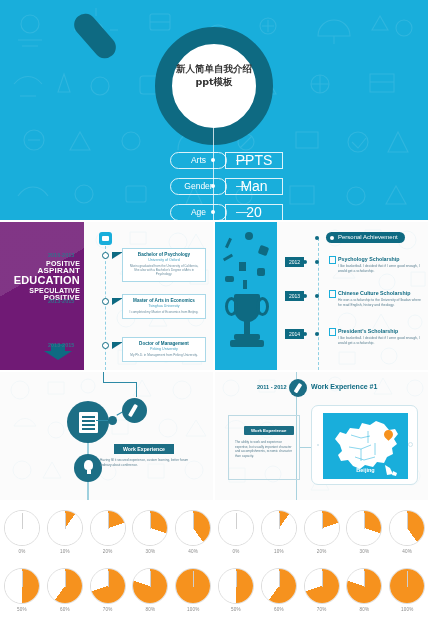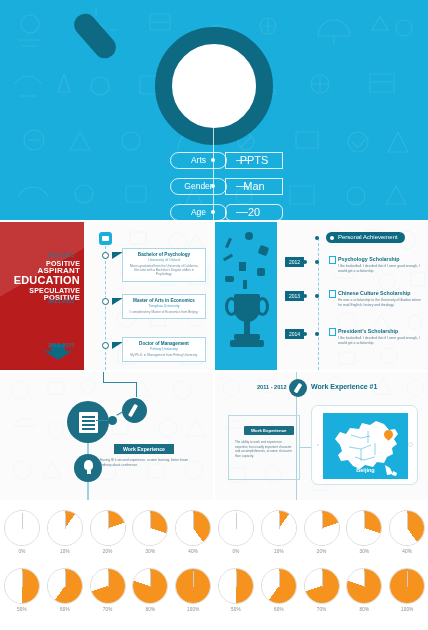--- a/index.html
+++ b/index.html
@@ -31,27 +31,27 @@
   .stem { position:absolute; left:213px; top:125px; width:1px; height:95px;
           background:rgba(255,255,255,.75); }
   .pill {
     position:absolute; width:57px; height:17px; border:1px solid rgba(255,255,255,.85);
     border-radius:9px; color:#fff; font-size:8.5px; line-height:15px; text-align:center;
   }
   .dot-conn { position:absolute; width:4px; height:4px; border-radius:50%; background:#fff; }
   .dash { position:absolute; width:12px; height:1px; background:rgba(255,255,255,.8); }
   .valbox {
     position:absolute; width:58px; height:17px; border:1px solid rgba(255,255,255,.85);
-    color:#fff; font-size:11px; line-height:15px; text-align:center;
+    color:#fff; font-size:14px; line-height:15px; text-align:center;
   }
 
   
   .s2 { position:absolute; left:0; top:222px; width:213px; height:148px; background:#fbfbfb; overflow:hidden; }
   .s2 .doodle { opacity:.35; }
-  .s2-left { position:absolute; left:0; top:0; width:84px; height:148px; background:#b91c1c; }
+  .s2-left { position:absolute; left:0; top:0; width:84px; height:148px; background:#701a75; }
   .s2-left-shade { position:absolute; left:0; top:0; width:84px; height:148px;
                    background:linear-gradient(150deg,rgba(255,255,255,.12) 0 38%,rgba(0,0,0,0) 38%); }
   .wordcloud { position:absolute; right:4px; top:38px; text-align:right; color:#fff; line-height:1.02; }
   .wordcloud div { font-weight:700; letter-spacing:.2px; }
   .w1 { font-size:7px; }
   .w2 { font-size:8px; }
   .w3 { font-size:11px;padding-left:10px; }
   .w4 { font-size:7px; }
   .w5 { font-size:7.5px; }
   .capicon { position:absolute; right:12px; bottom:10px; width:0; height:0;
@@ -217,36 +217,37 @@
         <path d="M186 204l8-18 8 18z"></path>
           <circle cx="244" cy="196" r="8"></circle>
         <path d="M290 186h24v18h-24z"></path>
           <circle cx="356" cy="196" r="9"></circle>
         <path d="M396 186l10 18h-20z"></path>
       </g>
     </svg>
 
     <div class="mag-handle"></div>
     <div class="mag-ring"></div>
+    <div class="mag-title">新人简单自我介绍ppt模板</div>
     <div class="stem"></div>
 
     <div class="pill" style="left:170px; top:152px;">Arts</div>
     <div class="dash" style="left:236px; top:160px;"></div>
     <div class="dot-conn" style="left:211px; top:158px;"></div>
     <div class="valbox" style="left:225px; top:152px;">PPTS</div>
 
     <div class="pill" style="left:170px; top:178px;">Gender</div>
     <div class="dash" style="left:236px; top:186px;"></div>
     <div class="dot-conn" style="left:211px; top:184px;"></div>
     <div class="valbox" style="left:225px; top:178px;">Man</div>
 
     <div class="pill" style="left:170px; top:204px;">Age</div>
     <div class="dash" style="left:236px; top:212px;"></div>
     <div class="dot-conn" style="left:211px; top:210px;"></div>
-    <div class="valbox" style="left:225px; top:204px;border-radius:6px;">20</div>
+    <div class="valbox" style="left:225px; top:204px;">20</div>
   </div>
 
   <div class="s2">
     <svg class="doodle" viewBox="0 0 213 148">
       <g fill="none" stroke="#dceef4" stroke-width="1">
         <circle cx="104" cy="18" r="8"></circle>
           <path d="M130 10h16v12h-16z"></path>
         <circle cx="178" cy="20" r="9"></circle>
           <path d="M196 12l8 14h-16z"></path>
         <path d="M120 52c6-10 16-10 22 0z"></path>

